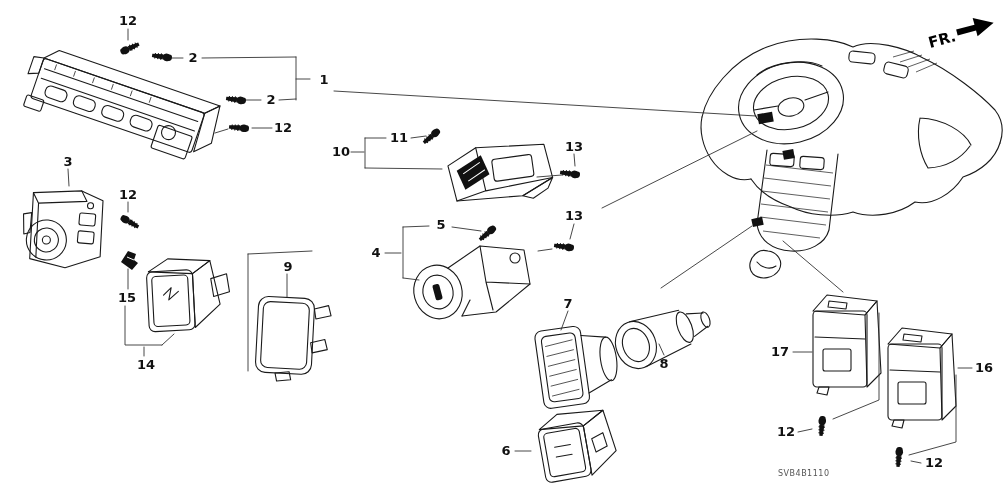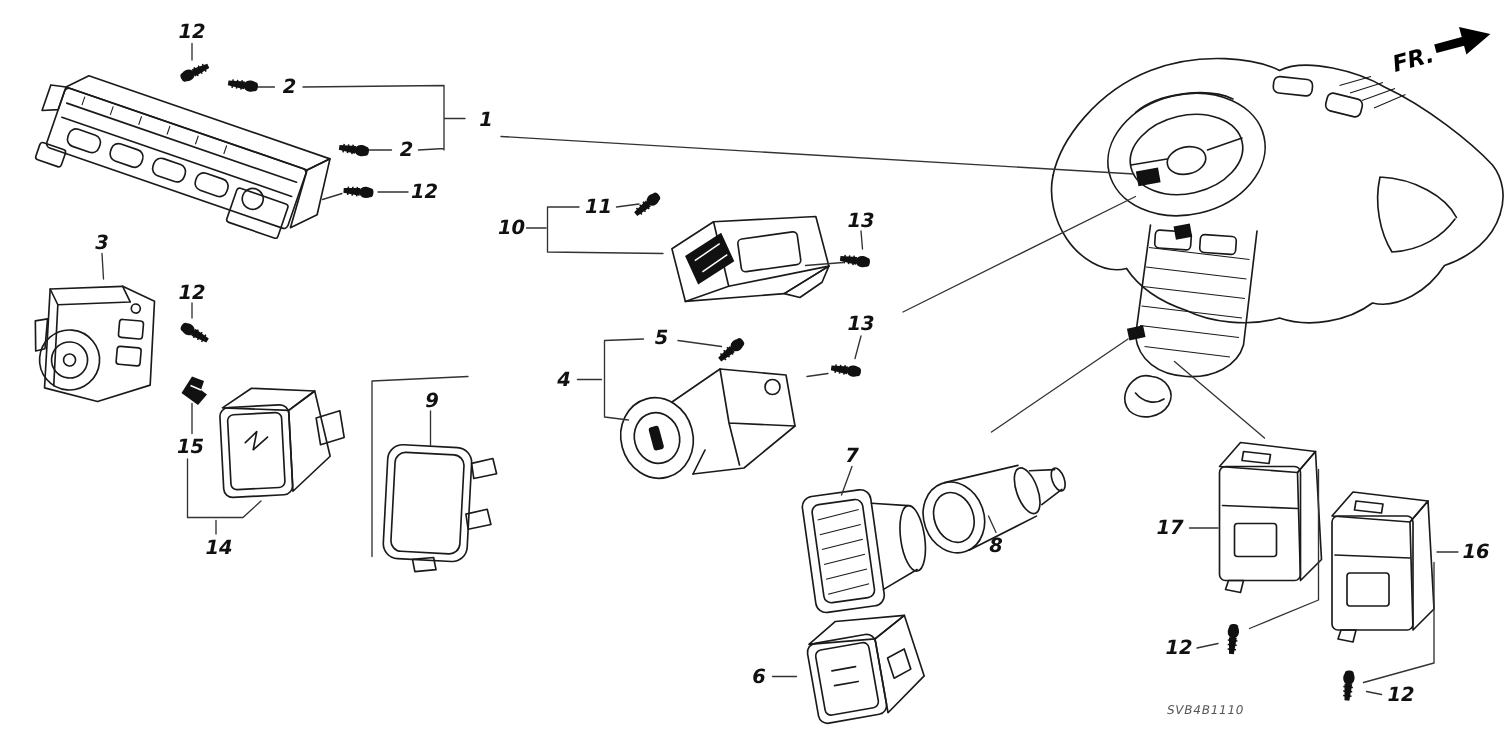--- a/index.html
+++ b/index.html
@@ -1,16 +1,16 @@
 <!DOCTYPE html>
 <html><head>
 <meta charset="utf-8">
 <style>
   html,body{margin:0;padding:0;background:#fff;}
-  .canvas{width:1006px;height:500px;position:relative;background:#15803d;overflow:hidden;font-style:italic;}
+  .canvas{width:1006px;height:500px;position:relative;background:#15803d;overflow:hidden;}
   svg{display:block;}
   .ln{fill:none;stroke:#1a1a1a;stroke-width:1.1;stroke-linejoin:round;stroke-linecap:round;}
   .ld{fill:none;stroke:#333;stroke-width:0.9;stroke-linejoin:round;stroke-linecap:round;}
   .hatch{fill:none;stroke:#1a1a1a;stroke-width:0.7;}
   .fillk{fill:#111;stroke:none;}
   .lbl{font-family:"DejaVu Sans",sans-serif;font-size:13px;font-weight:bold;fill:#111;text-anchor:middle;}
   .fr{font-family:"DejaVu Sans",sans-serif;font-size:15px;font-weight:800;fill:#000;}
   .code{font-family:"DejaVu Sans",sans-serif;font-size:8px;fill:#555;letter-spacing:0.5px;}
 </style>
 </head>

